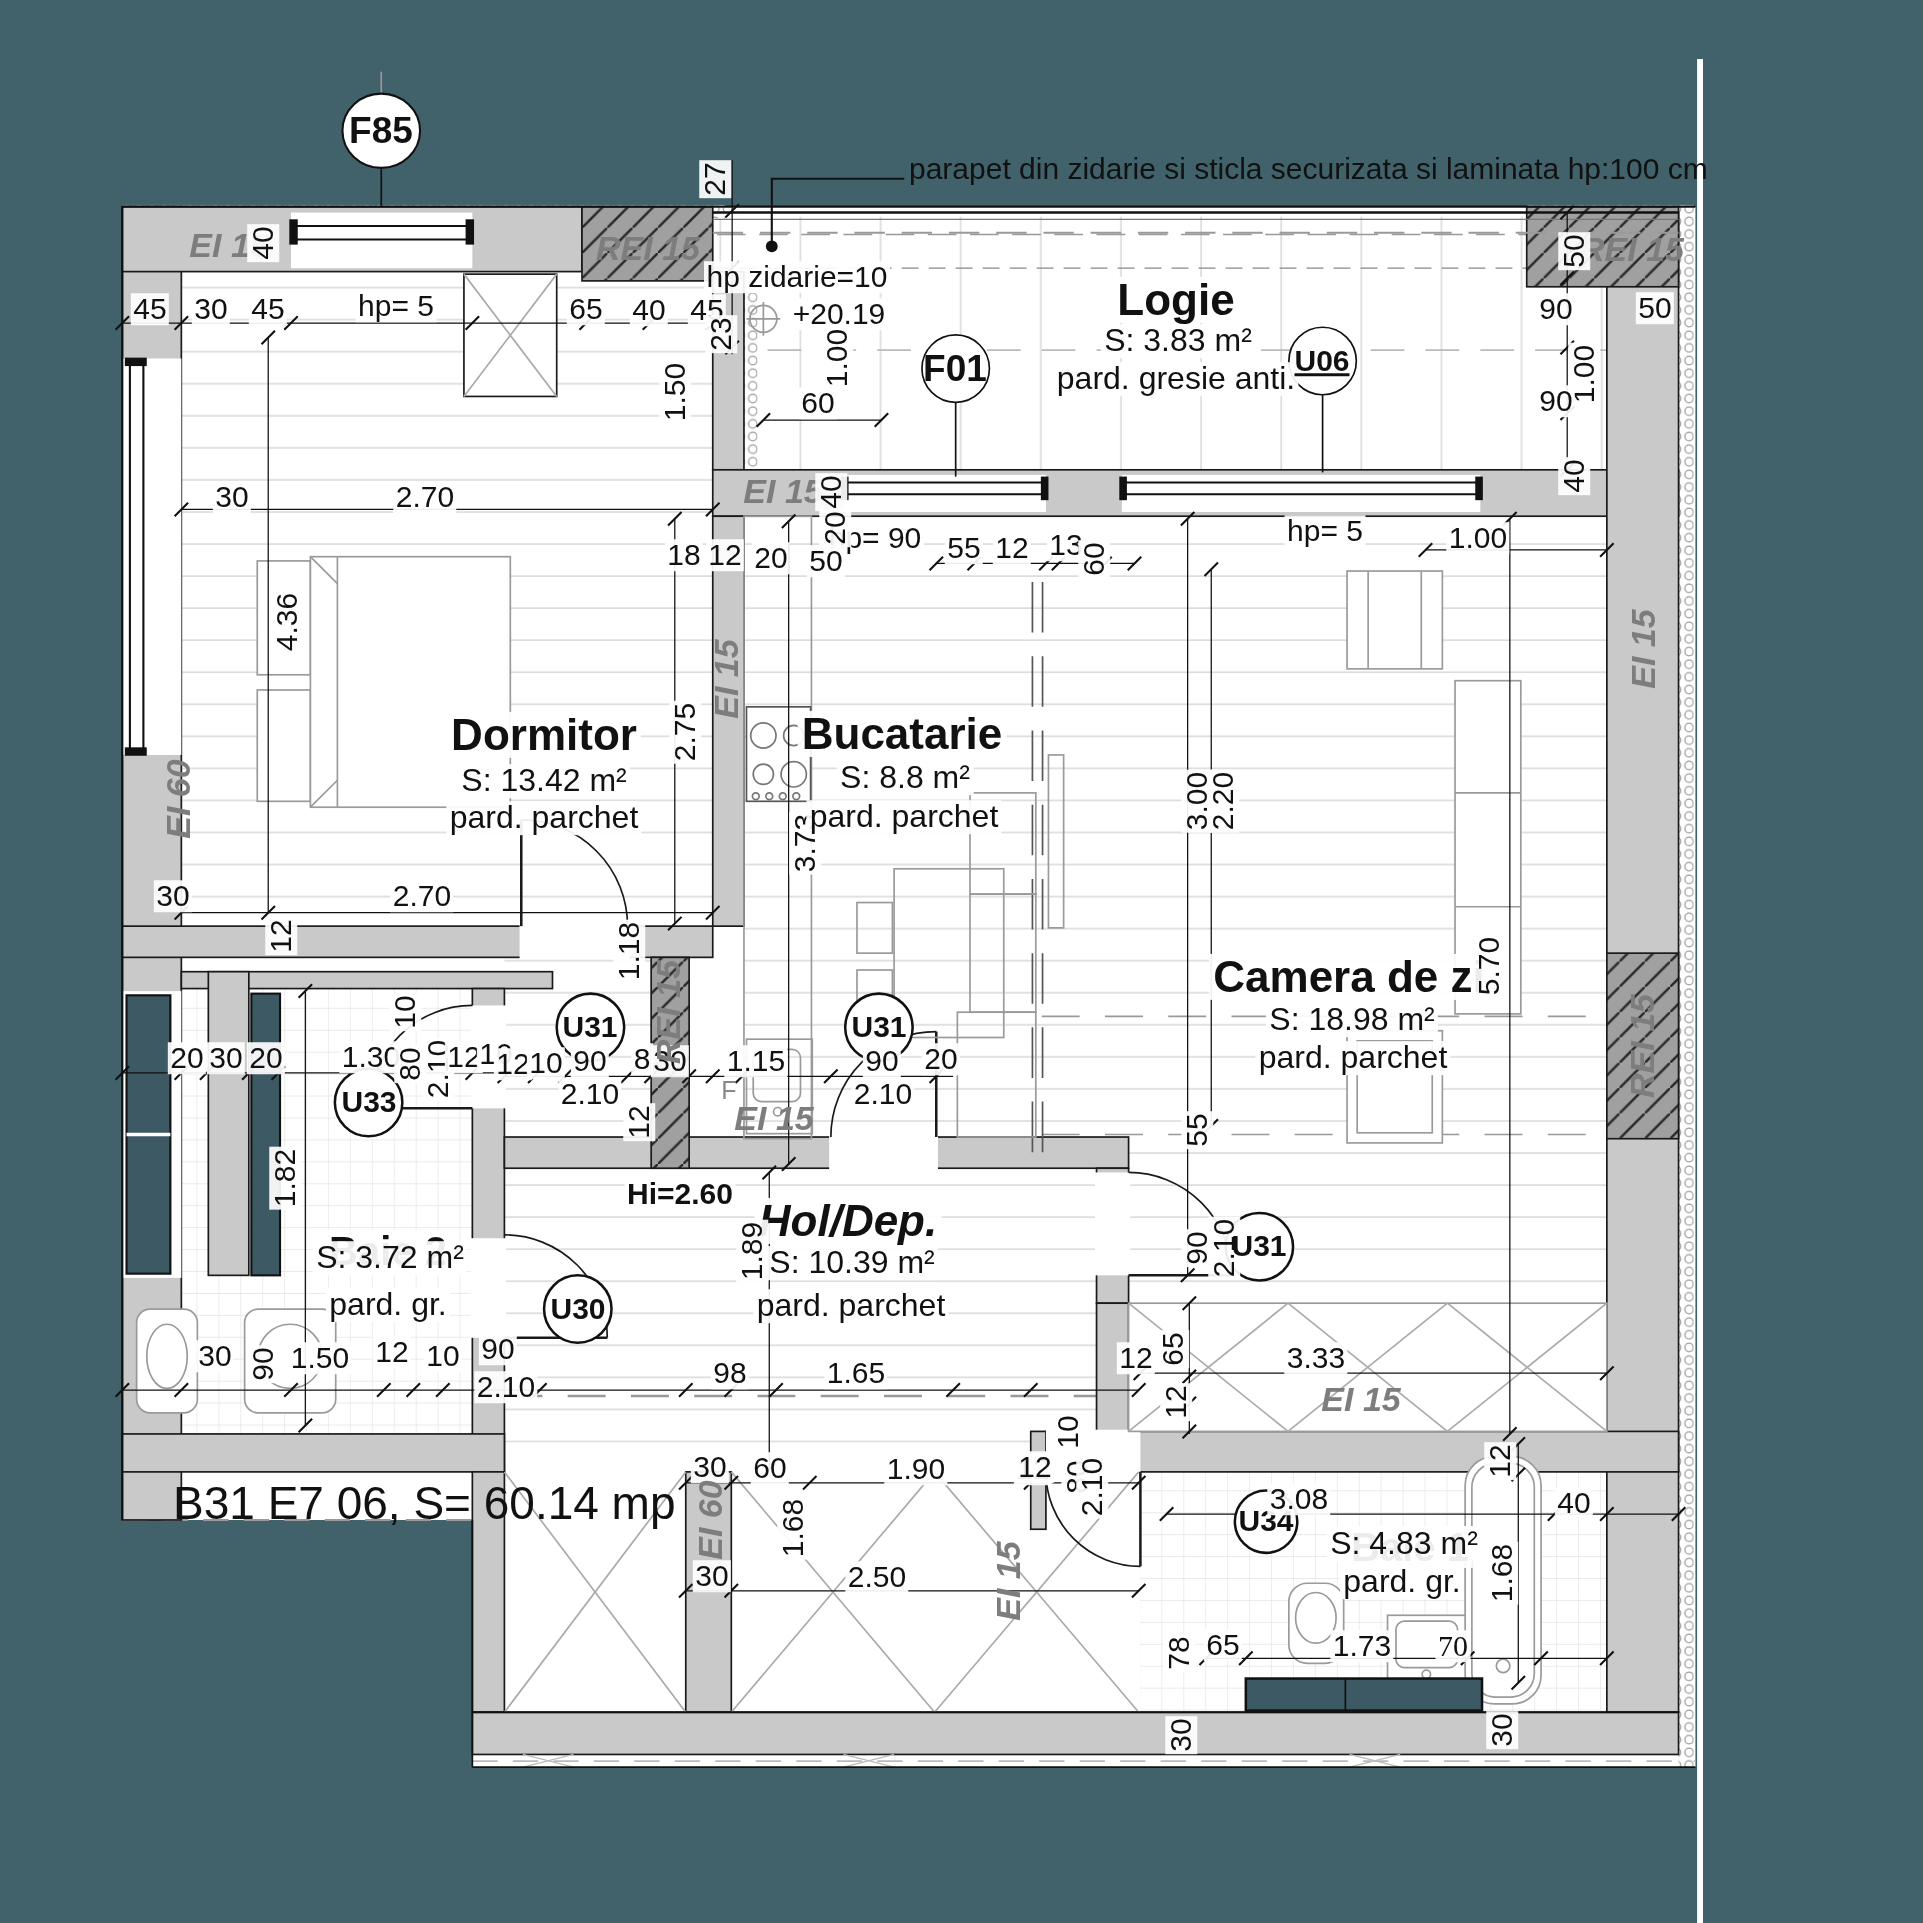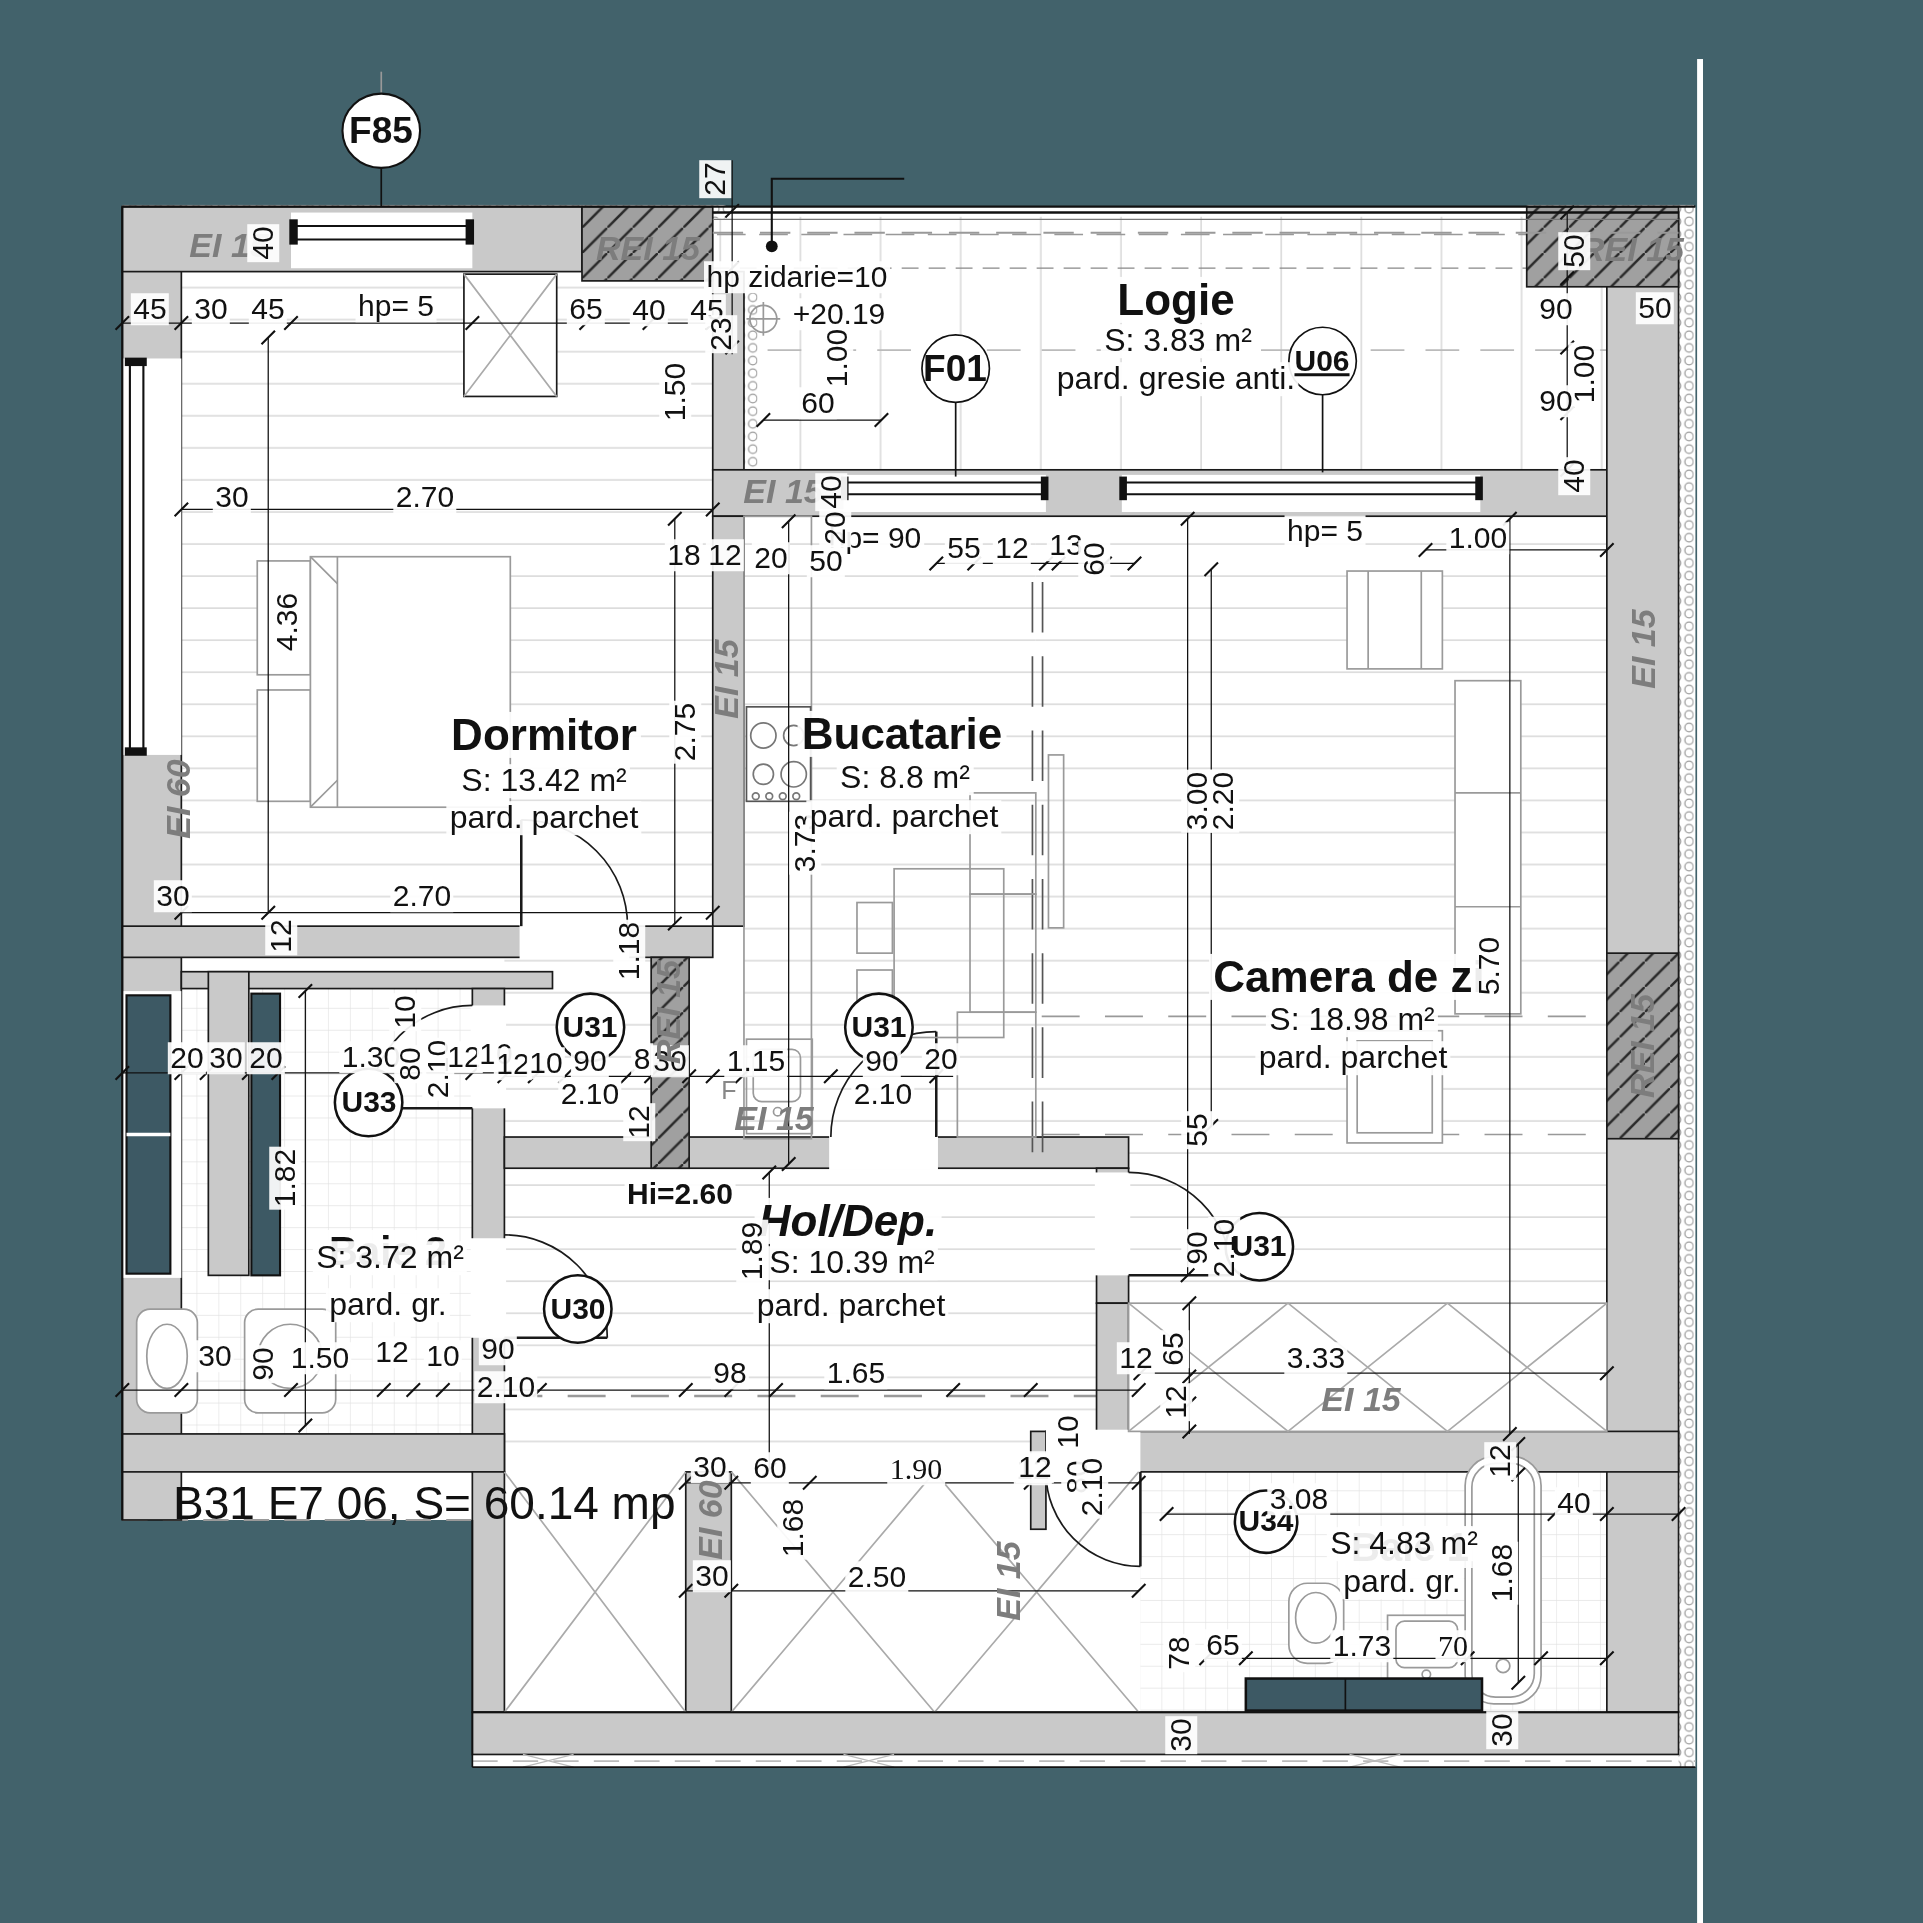--- a/index.html
+++ b/index.html
@@ -306,20 +306,21 @@
     <line x1="560" y1="1802" x2="560" y2="2095" stroke-width="2"></line>
     <line x1="560" y1="2095" x2="2010" y2="2095" stroke-width="2"></line>
     <line x1="560" y1="2030" x2="1990" y2="2030" stroke-width="2.5"></line>
   </g>
 
   <rect x="2012" y="70" width="7" height="2211" fill="#ffffff"></rect>
 </svg>
 
 <div id="label-layer">
       <span class="lb tag taglg" style="left: 381px; top: 131px;">F85</span>
+      <span class="lb note left" style="left: 909px; top: 169px;">parapet din zidarie si sticla securizata si laminata  hp:100 cm</span>
       <span class="lb dim rot" style="left: 715px; top: 179px;">27</span>
       <span class="lb noteb" style="left: 797px; top: 277px;">hp zidarie=10</span>
       <span class="lb noteb" style="left: 839px; top: 314px;">+20.19</span>
       <span class="lb tag taglg" style="left: 955px; top: 369px;">F01</span>
       <span class="lb room" style="left: 1176px; top: 300px;">Logie</span>
       <span class="lb sub" style="left: 1178px; top: 341px;">S: 3.83 m²</span>
       <span class="lb sub" style="left: 1176px; top: 379px;">pard. gresie anti.</span>
       <span class="lb tag" style="left: 1322px; top: 361px; text-decoration: underline;">U06</span>
       <span class="lb ei" style="left: 1632px; top: 250px;">REI 15</span>
       <span class="lb ei" style="left: 648px; top: 249px;">REI 15</span>
@@ -448,21 +449,21 @@
       <span class="lb dim" style="left: 1574px; top: 1503px;">40</span>
       <span class="lb dim rot" style="left: 1502px; top: 1573px;">1.68</span>
       <span class="lb dim" style="left: 1453px; top: 1646px; font-family: Liberation Serif, serif;">70</span>
       <span class="lb dim" style="left: 1362px; top: 1646px;">1.73</span>
       <span class="lb dim" style="left: 1223px; top: 1645px;">65</span>
       <span class="lb dim rot" style="left: 1179px; top: 1653px;">78</span>
       <span class="lb dim rot" style="left: 1181px; top: 1735px;">30</span>
       <span class="lb dim rot" style="left: 1502px; top: 1730px;">30</span>
       <span class="lb dim" style="left: 710px; top: 1467px;">30</span>
       <span class="lb dim" style="left: 770px; top: 1468px;">60</span>
-      <span class="lb dim" style="left: 916px; top: 1469px; font-family: Liberation Serif, serif;">1.90</span>
+      <span class="lb dim" style="left: 916px; top: 1469px;">1.90</span>
       <span class="lb dim" style="left: 1035px; top: 1467px;">12</span>
       <span class="lb ei rot" style="left: 711px; top: 1520px;">EI 60</span>
       <span class="lb dim rot" style="left: 793px; top: 1528px;">1.68</span>
       <span class="lb dim" style="left: 712px; top: 1576px;">30</span>
       <span class="lb dim" style="left: 877px; top: 1577px;">2.50</span>
       <span class="lb ei rot" style="left: 1009px; top: 1581px;">EI 15</span>
       <span class="lb big left" style="left: 173px; top: 1503px;">B31  E7  06, S= 60.14 mp</span>
     </div>
 </div>
 

